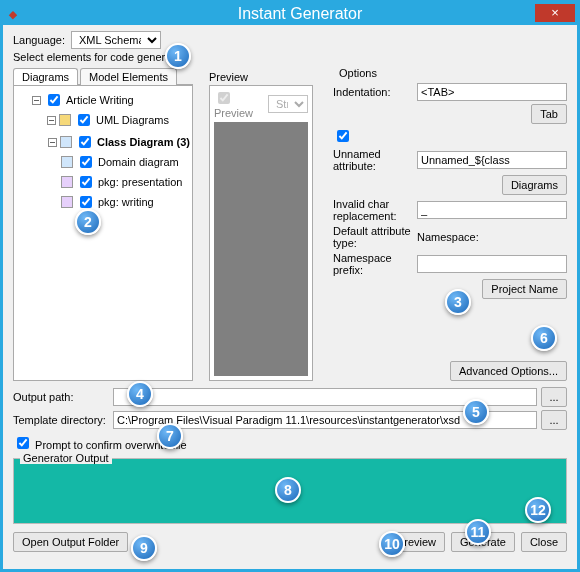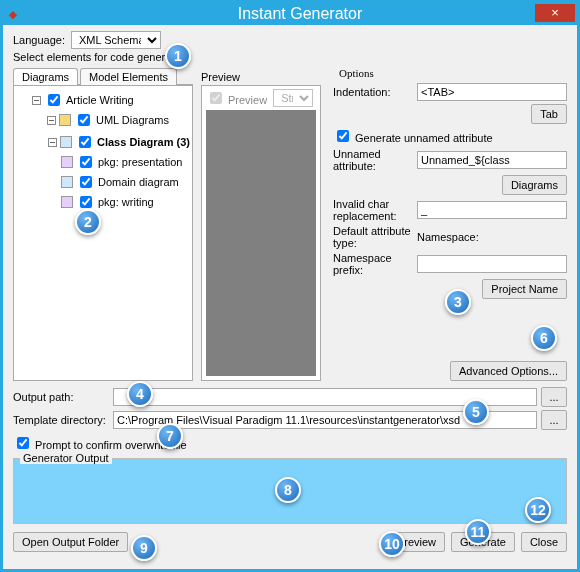--- a/index.html
+++ b/index.html
@@ -6,45 +6,45 @@
   body { margin: 0; background: #2aa9e0; padding: 3px; width: 580px; height: 572px; }
   .window { background: #fff; height: 100%; display: flex; flex-direction: column; }
   .titlebar { background: #2aa9e0; color: #fff; height: 22px; display: flex; align-items: center; position: relative; }
   .titlebar .icon { width: 20px; text-align: center; }
   .titlebar .title { flex: 1; text-align: center; font-size: 16px; }
   .closebtn { background: #c0392b; color: #fff; width: 40px; height: 18px; text-align: center; line-height: 18px; position: absolute; right: 2px; top: 1px; font-size: 13px;}
   .body { flex: 1; background: #f0f0f0; padding: 6px 10px 8px 10px; display: flex; flex-direction: column; gap: 2px; overflow: hidden;}
   .row { display: flex; align-items: center; gap: 6px; }
   select, input[type=text] { border: 1px solid #aaa; background: #fff; padding: 1px 3px; height: 18px; }
   .btn { border: 1px solid #aaa; background: #e8e8e8; padding: 2px 8px; height: 20px; display: inline-flex; align-items: center; justify-content: center; border-radius:2px;}
-  .upper { display: flex; gap: 8px; flex: 0 0 316px; }
+  .upper { display: flex; gap: 16px; flex: 0 0 316px; }
   .leftcol { width: 192px; display: flex; flex-direction: column; }
   .midcol { width: 178px; display: flex; flex-direction: column; }
   .rightcol { flex: 1; display: flex; flex-direction: column; position: relative; padding-left:4px;}
   .tabs { display: flex; border-bottom: 1px solid #aaa; margin-top:2px;}
   .tab { border: 1px solid #aaa; border-bottom: none; background: #f8f8f8; padding: 2px 8px; margin-right: 2px; border-radius: 3px 3px 0 0; position: relative; top: 1px;}
   .tab.active { background: #fff; }
   .treebox { border: 1px solid #aaa; background: #fff; flex: 1; padding: 4px 2px; overflow: hidden; }
   .tree ul { list-style: none; padding-left: 16px; margin: 0; }
   .tree li { white-space: nowrap; padding: 1px 0; display: flex; align-items: center; gap: 3px;}
   .tree li > ul { width: 100%; }
   .ticon { width: 12px; height: 12px; display: inline-block; background:#ddd; border:1px solid #999; }
   .ticon.folder { background:#f6d97a; }
   .ticon.cls { background:#d0e6fb; }
   .ticon.pkg { background:#e6d0fb; }
   .exp { width:9px; height:9px; border:1px solid #888; display:inline-flex; align-items:center; justify-content:center; font-size:9px; line-height:7px;}
   .fieldset-label { margin-top:6px; margin-bottom:2px; }
   .previewpane { border: 1px solid #aaa; background: #fff; flex: 1; display: flex; flex-direction: column;}
   .previewctrls { display: flex; align-items: center; gap: 6px; padding: 3px 4px; }
   .previewcanvas { flex: 1; margin: 0 4px 4px 4px; background: #808080; }
-  .opt-title { margin: 2px 0 4px 6px; font-family: Liberation Serif, serif; }
+  .opt-title { margin: 2px 0 4px 6px; }
   .optgrid { display: grid; grid-template-columns: 80px 1fr; gap: 3px 4px; align-items: center; }
   .optgrid .full { grid-column: 1 / span 2; display:flex; justify-content:flex-end; }
   .pathgrid { display: grid; grid-template-columns: 96px 1fr 26px; gap: 3px 4px; align-items: center; margin-top:4px;}
-  .groupbox { border: 1px solid #bbb; margin-top: 4px; padding: 4px; position: relative; height: 66px; background:#7dd3fc;}
+  .groupbox { border: 1px solid #bbb; margin-top: 4px; padding: 4px; position: relative; height: 66px; background:#14b8a6;}
   .groupbox .glabel { position: absolute; top: -7px; left: 6px; background: #f0f0f0; padding: 0 3px; }
   .bottomrow { display: flex; gap: 6px; margin-top: 6px; align-items: center; }
   .bottomrow .spacer { flex: 1; }
   .badge { position: absolute; width: 26px; height: 26px; border-radius: 50%; background: radial-gradient(circle at 35% 30%, #6fb8f6, #1b68b9); color: #fff; font-weight: bold; font-size: 14px; display: flex; align-items: center; justify-content: center; border: 2px solid #fff; box-shadow: 0 2px 4px rgba(0,0,0,.4); z-index: 50; pointer-events: none;}
   .cb { width:12px; height:12px; }
   .disabled { color:#888; }
 </style>
 </head>
 <body>
 
@@ -100,29 +100,29 @@
                 <span>UML Diagrams</span>
               <ul>
                 <li>
                     <span class="exp">–</span>
                     <span class="ticon cls"></span>
                     <input type="checkbox" class="cb" checked="" style="">
                     <b>Class Diagram (3)</b>
                   </li>
                 <li>
                     <span style="width:10px"></span>
+                    <span class="ticon cls"></span>
+                    <input type="checkbox" class="cb" checked="" style="">
+                    <span>Domain diagram</span>
+                  </li>
+                <li>
+                    <span style="width:10px"></span>
                     <span class="ticon pkg"></span>
                     <input type="checkbox" class="cb" checked="" style="">
                     <span>pkg: presentation</span>
-                  </li>
-                <li>
-                    <span style="width:10px"></span>
-                    <span class="ticon cls"></span>
-                    <input type="checkbox" class="cb" checked="" style="">
-                    <span>Domain diagram</span>
                   </li>
                 <li>
                     <span style="width:10px"></span>
                     <span class="ticon pkg"></span>
                     <input type="checkbox" class="cb" checked="" style="">
                     <span>pkg: writing</span>
                   </li>
               </ul>
             </li>
           </ul>
@@ -142,21 +142,21 @@
 
       <div class="rightcol">
         <div class="opt-title">Options</div>
         <div class="optgrid">
           <span>Indentation:</span>
           <input type="text" value="&lt;TAB&gt;" style="">
           <div class="full">
               <span class="btn">Tab</span>
             </div>
           <div class="full" style="justify-content:flex-start;">
-              <label><input type="checkbox" class="cb" checked="" style=""> <span>Generate unnamed attribute</span></label>
+              <label><input type="checkbox" class="cb" checked="" style=""> </label>
             </div>
           <span>Unnamed attribute:</span>
           <input type="text" value="Unnamed_${class" style="">
           <div class="full">
               <span class="btn">Diagrams</span>
             </div>
           <span>Invalid char replacement:</span>
           <input type="text" value="_" style="">
           <span>Default attribute type:</span>
           <span>Namespace:</span>

